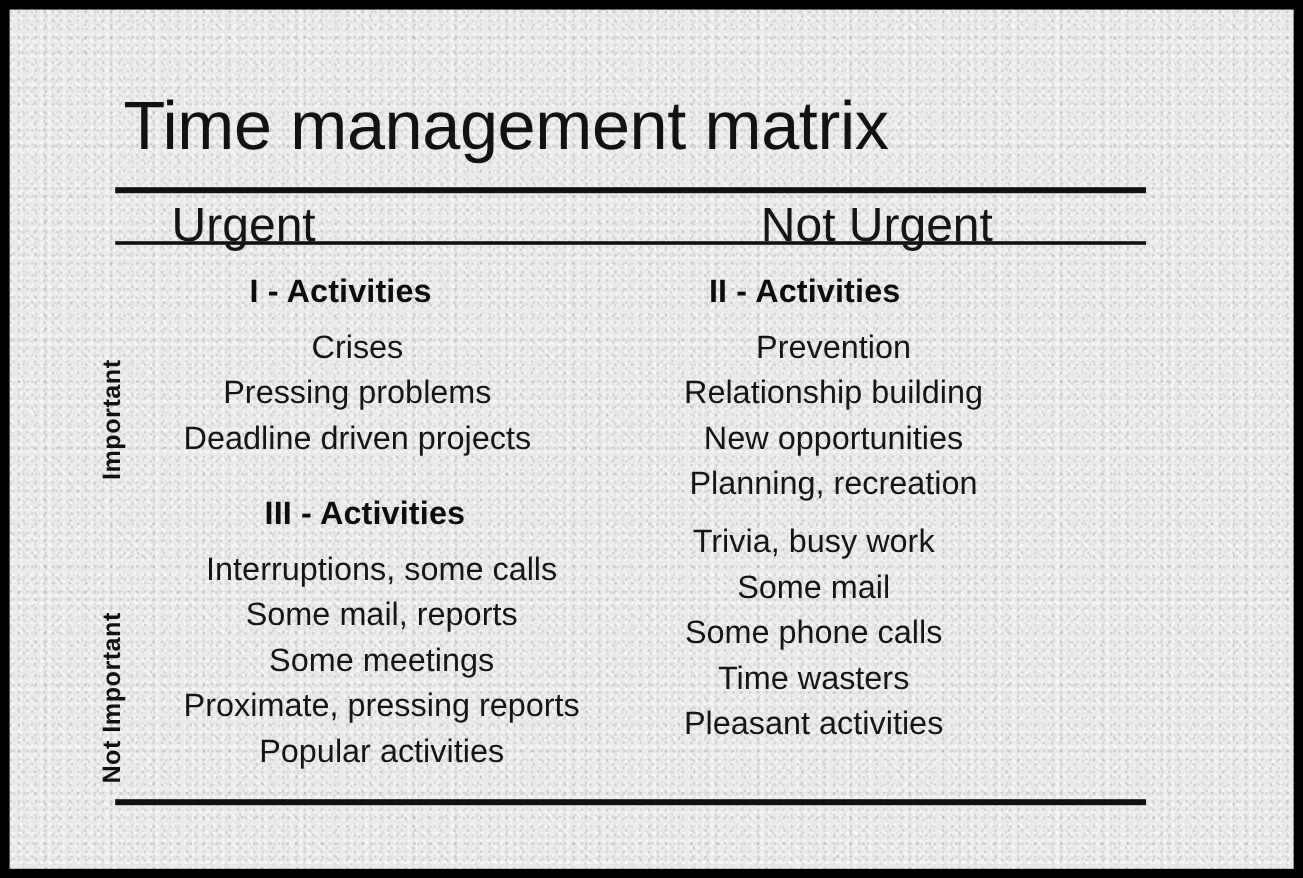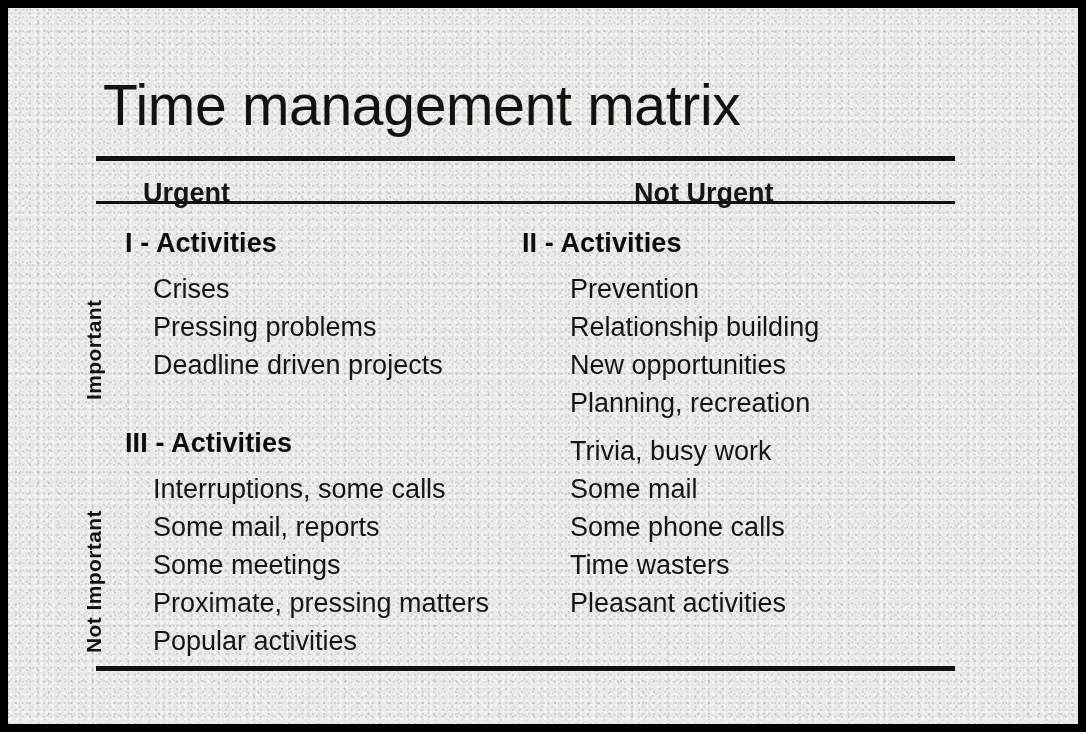--- a/index.html
+++ b/index.html
@@ -11,20 +11,21 @@
     background: #000;
     font-family: "Liberation Sans", sans-serif;
   }
 
   #canvas {
     position: relative;
     width: 1086px;
     height: 732px;
     background: #000000;
     overflow: hidden;
+    text-align: center;
   }
 
   
   #paper {
     position: absolute;
     left: 8px;
     top: 8px;
     width: 1070px;
     height: 716px;
     background-color: #e9e9e7;
@@ -59,25 +60,24 @@
     left: 88px;
     width: 859px;
     background: #111111;
   }
   #rule-top    { top: 148px; height: 5px; }
   #rule-header { top: 193px; height: 3px; }
   #rule-bottom { top: 658px; height: 5px; }
 
   
   .col-head {
-    font-size: 27px;
-    font-weight: 700;
+    font-size: 40px;
+    font-weight: 400;
     top: 158px;
     color: #151515;
-    margin-top: 12px;
   }
   #col-urgent     { left: 135px; }
   #col-not-urgent { left: 626px; }
 
   
   .row-label {
     position: absolute;
     color: #111111;
     font-size: 21px;
     font-weight: 700;
@@ -108,21 +108,21 @@
     white-space: nowrap;
   }
 
   
   #quad-1 { left: 117px; top: 212px; }
   #quad-1 .quad-list { padding-left: 28px; }
 
   #quad-2 { left: 514px; top: 212px; }
   #quad-2 .quad-list { padding-left: 48px; }
 
-  #quad-3 { left: 117px; top: 412px; }
+  #quad-3 { left: 117px; top: 397px; }
   #quad-3 .quad-list { padding-left: 28px; }
 
   #quad-4 { left: 514px; top: 413px; }
   #quad-4 .quad-list { padding-left: 48px; }
 </style>
 </head>
 <body>
 
 <div id="canvas">
   <div id="paper">
@@ -157,21 +157,21 @@
         <li>Planning, recreation</li>
       </ul>
     </div>
 
     <div class="quad" id="quad-3">
       <div class="quad-head">III - Activities</div>
       <ul class="quad-list">
         <li>Interruptions, some calls</li>
         <li>Some mail, reports</li>
         <li>Some meetings</li>
-        <li>Proximate, pressing matters</li>
+        <li>Proximate, pressing reports</li>
         <li>Popular activities</li>
       </ul>
     </div>
 
     <div class="quad" id="quad-4">
       <ul class="quad-list">
         <li>Trivia, busy work</li>
         <li>Some mail</li>
         <li>Some phone calls</li>
         <li>Time wasters</li>

